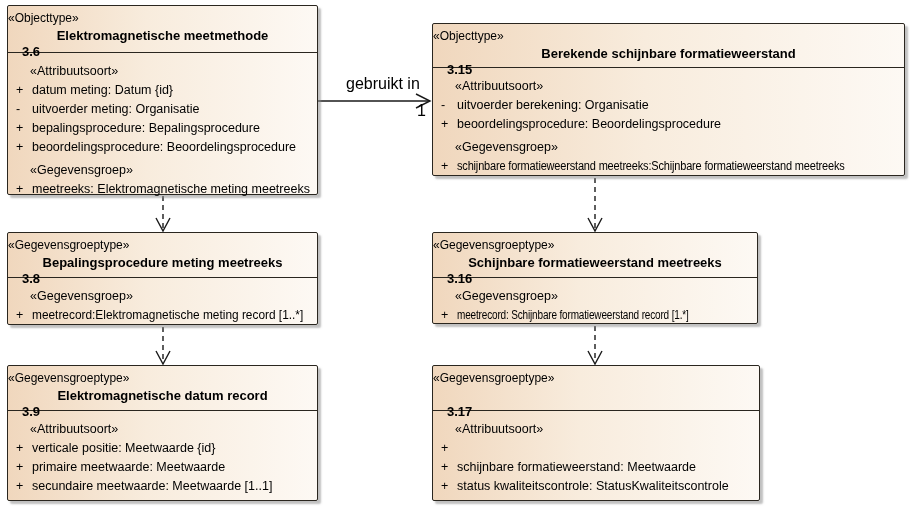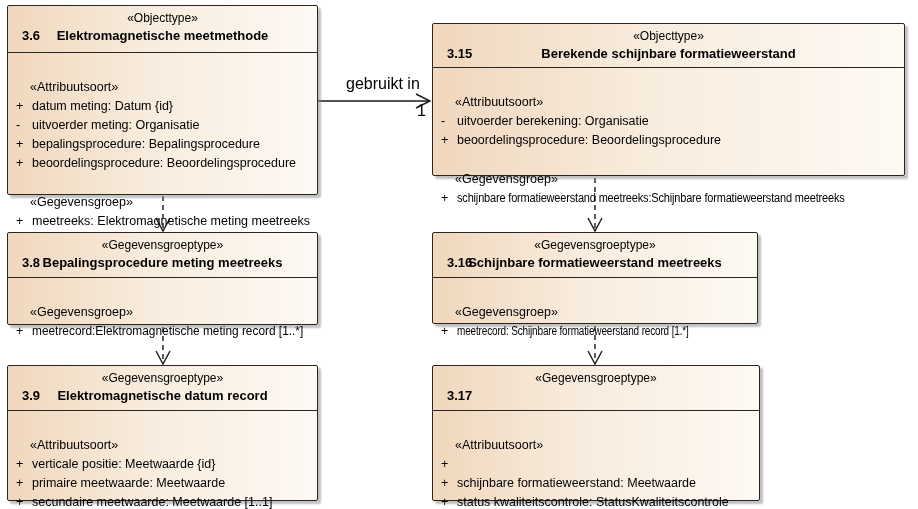--- a/index.html
+++ b/index.html
@@ -9,25 +9,25 @@
   }
   .uml-box{
     position:absolute;
     background:linear-gradient(to right,#f0d7bd 0%,#f8ecdd 45%,#fdf9f4 100%);
     border:1.5px solid #2a261f;
     border-radius:2px;
     box-shadow:3px 3px 2px rgba(140,140,140,.55);
     box-sizing:border-box;
   }
   .box-header{border-bottom:1.5px solid #2a261f;box-sizing:border-box;padding-top:5px;}
-  .stereotype{text-align:center;font-size:12px;line-height:15px;}
+  .stereotype{text-align:left;font-size:12px;line-height:15px;}
   .title-row{position:relative;text-align:center;font-weight:bold;font-size:13px;line-height:20px;}
-  .box-id{position:absolute;left:14px;top:0;}
+  .box-id{position:absolute;left:14px;top:16px;}
   .box-body{padding-top:5px;}
-  .section-label{padding-left:22px;font-size:12.5px;line-height:19px;margin-top:20px;}
+  .section-label{padding-left:22px;font-size:12.5px;line-height:19px;margin-top:4px;}
   .attr-row{display:flex;font-size:12.5px;line-height:19px;white-space:nowrap;}
   .marker{width:24px;padding-left:8px;box-sizing:border-box;flex:0 0 24px;}
   .attr-text{display:inline-block;}
   .sq95{transform:scaleX(.95);transform-origin:left center;}
   .sq88{transform:scaleX(.88);transform-origin:left center;letter-spacing:-.2px;}
   .sq80{transform:scaleX(.80);transform-origin:left center;letter-spacing:-.2px;}
   .edge-label{position:absolute;font-size:16px;line-height:14px;background:transparent;}
   svg.connectors{position:absolute;left:0;top:0;pointer-events:none;}
 </style>
 </head>

